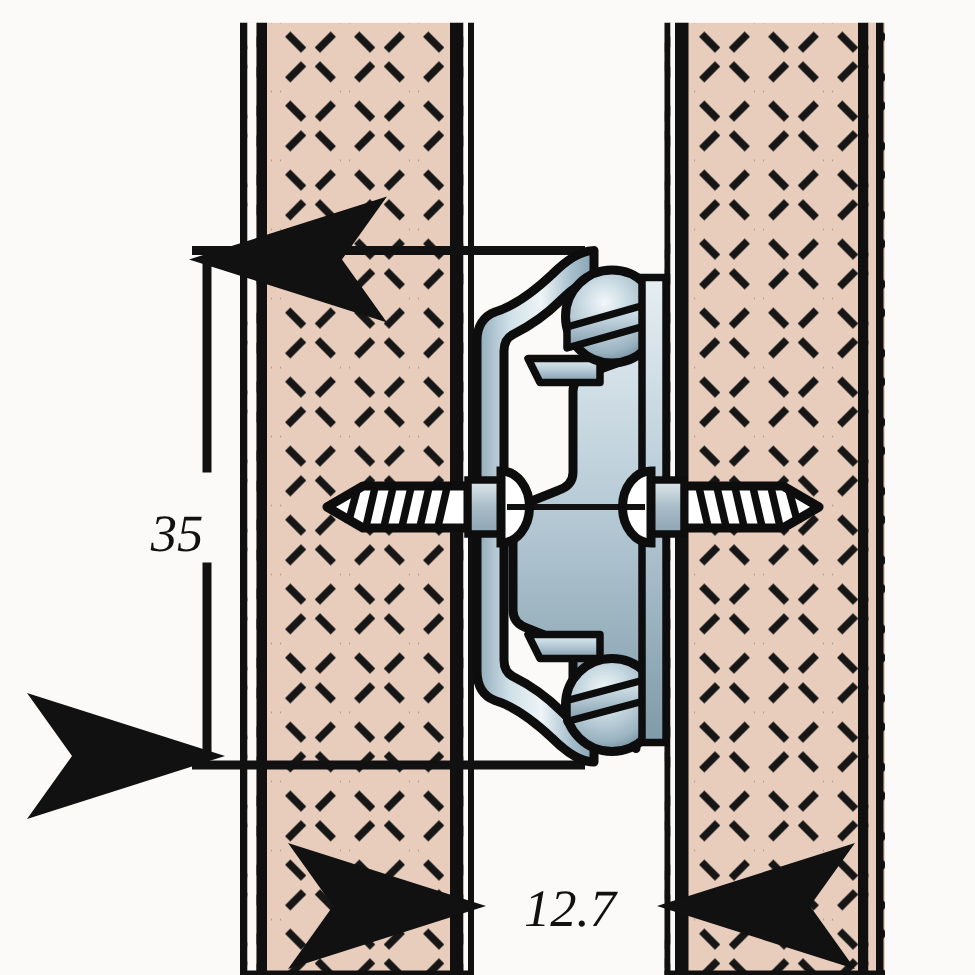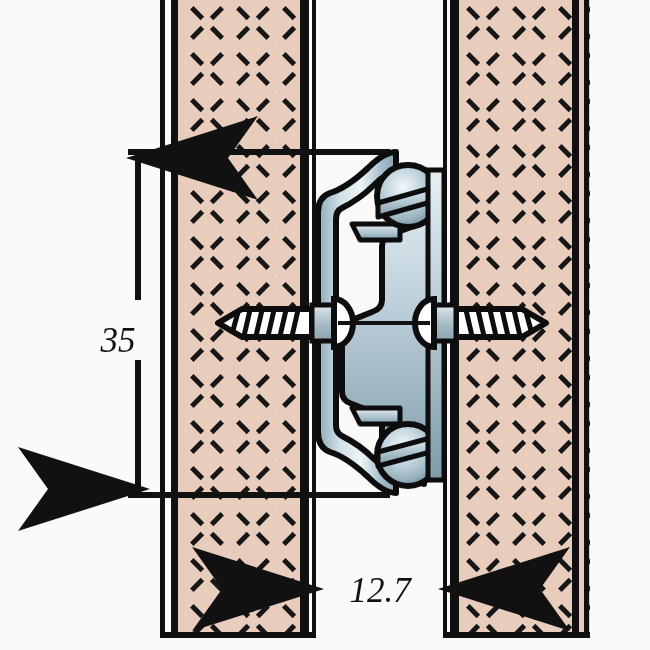--- a/index.html
+++ b/index.html
@@ -2,21 +2,21 @@
 <html><head>
 <meta charset="utf-8">
 <style>
   html,body{margin:0;padding:0;}
   body{
     width:650px;height:650px;
     background:#fbfaf8;
     font-family:"Liberation Serif", serif;
     overflow:hidden;
   }
-  #stage{position:relative;width:650px;height:556px;}
+  #stage{position:relative;width:650px;height:556px;margin-top:15px;}
   svg.draw{position:absolute;left:0;top:0;width:650px;height:650px;display:block;}
   .dimtext{
     font-family:"Liberation Serif", serif;
     font-style:italic;
     font-size:35px;
     fill:#111111;
   }
 </style>
 </head>
 <body>

